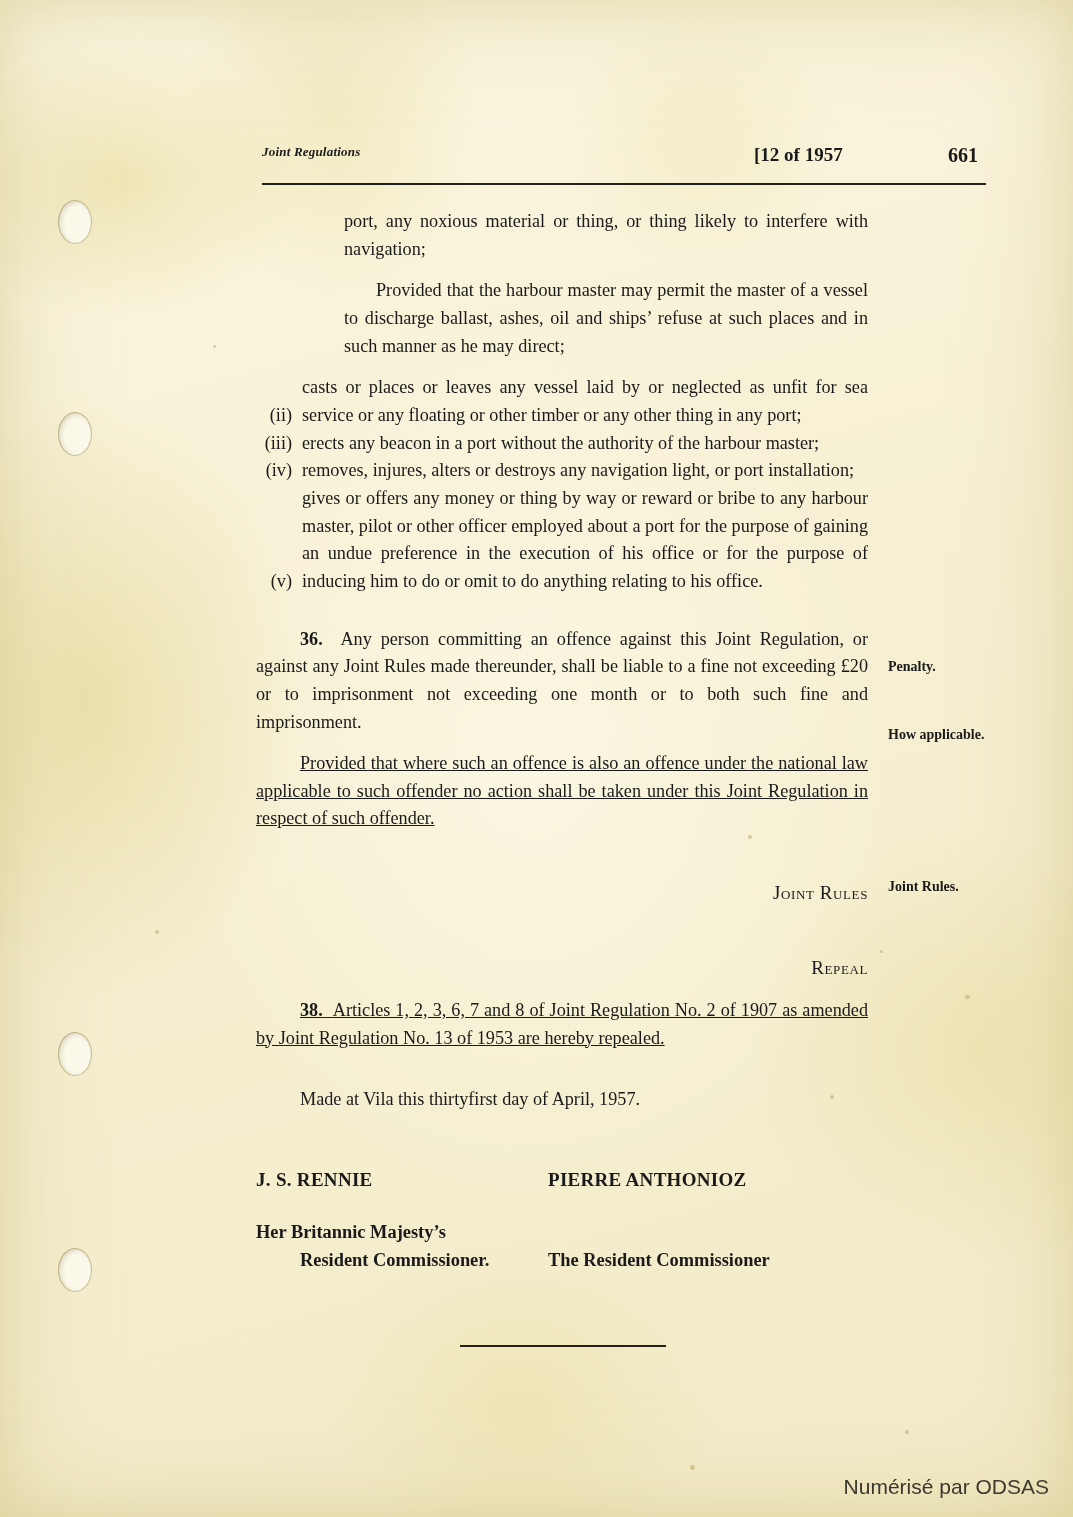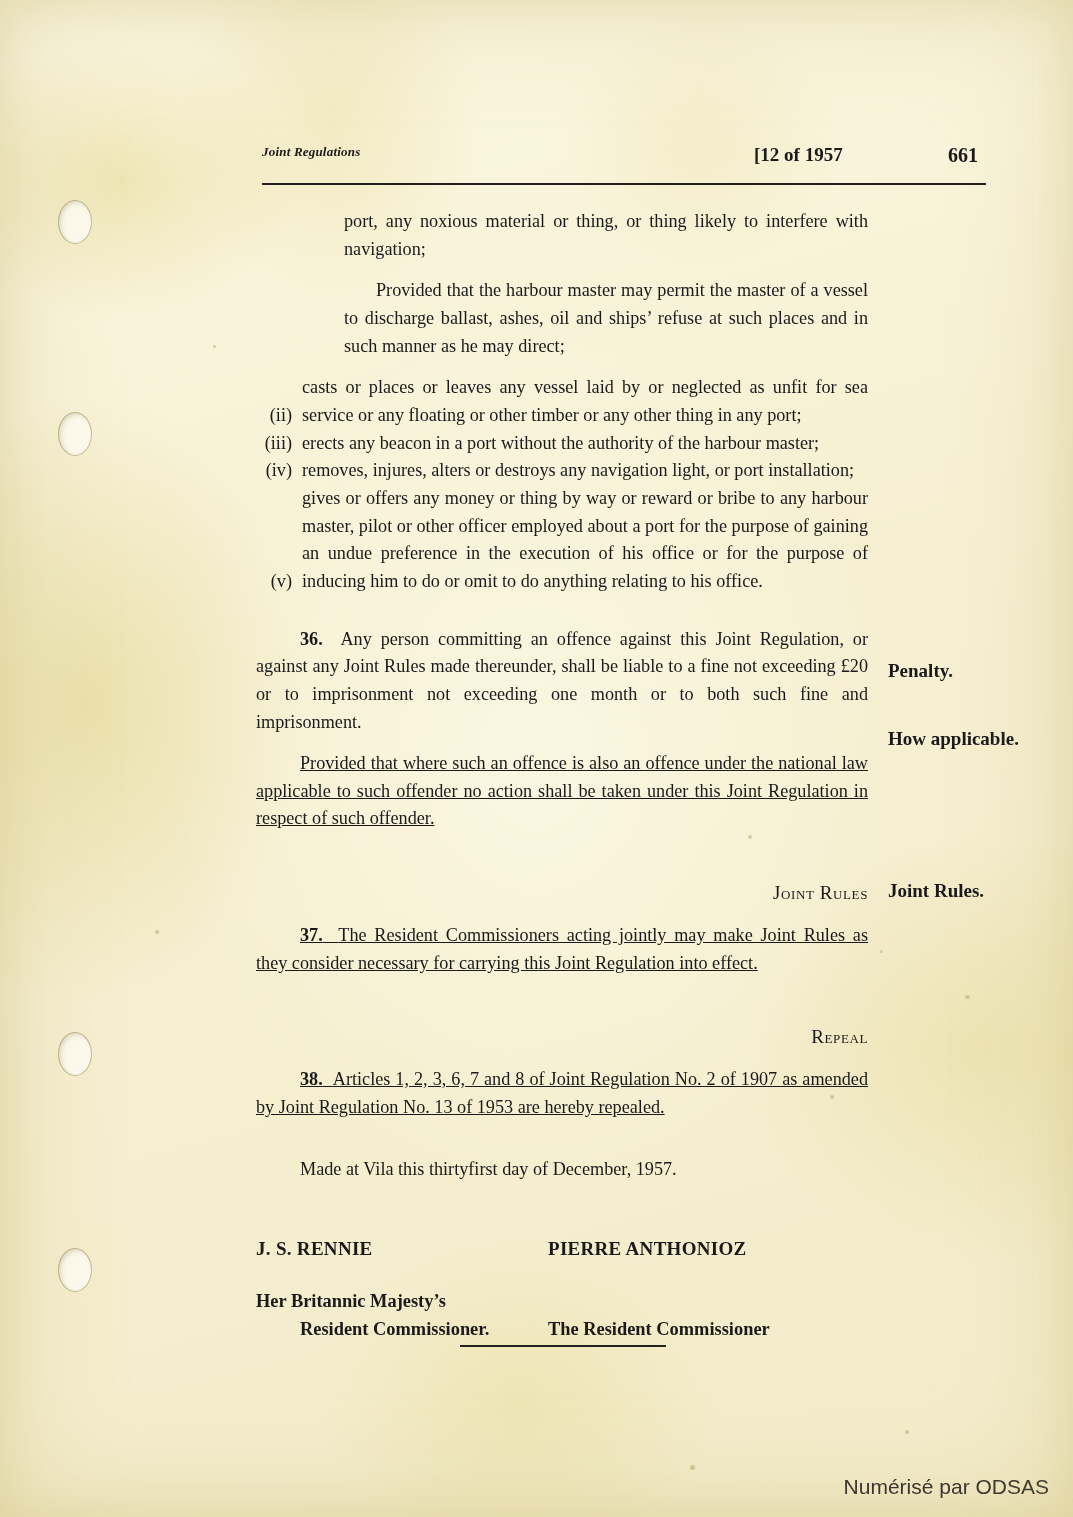--- a/index.html
+++ b/index.html
@@ -181,21 +181,21 @@
   .sig-role-right { flex: 1; }
   .role-line2 { display: block; padding-left: 44px; }
   .role-line2b { display: block; padding-left: 36px; }
 
   
   .margin-note {
     position: absolute;
     left: 888px;
     width: 150px;
     font-weight: bold;
-    font-size: 19px;
+    font-size: 14px;
     line-height: 1.35;
     color: #1a1a1a;
   }
 
   .bottom-rule {
     position: absolute;
     left: 460px;
     top: 1345px;
     width: 206px;
     border-top: 2.4px solid #23211c;
@@ -255,31 +255,28 @@
     </div>
 
     <p class="para" style="margin-top:30px;">
       <span class="num">36.</span>&nbsp;&nbsp;<span>Any person committing an offence against this Joint Regulation, or against any Joint Rules made thereunder, shall be liable to a fine not exceeding £20 or to imprisonment not exceeding one month or to both such fine and imprisonment.</span>
     </p>
 
     <p class="para tight">Provided that where such an offence is also an offence under the national law applicable to such offender no action shall be taken under this Joint Regulation in respect of such offender.</p>
 
     <p class="centered-head">Joint Rules</p>
 
-    <p class="para tight">
-      <span class="num">37.</span>&nbsp;&nbsp;<span>The Resident Commissioners acting jointly may make Joint Rules as they consider necessary for carrying this Joint Regulation into effect.</span>
-    </p>
 
     <p class="centered-head">Repeal</p>
 
     <p class="para tight">
       <span class="num">38.</span>&nbsp;&nbsp;<span>Articles 1, 2, 3, 6, 7 and 8 of Joint Regulation No. 2 of 1907 as amended by Joint Regulation No. 13 of 1953 are hereby repealed.</span>
     </p>
 
-    <p class="made-at">Made at Vila this thirtyfirst day of December, 1957.</p>
+    <p class="made-at">Made at Vila this thirtyfirst day of April, 1957.</p>
 
     <div class="sig-row">
       <span class="sig-left">J. S. RENNIE</span>
       <span class="sig-right">PIERRE ANTHONIOZ</span>
     </div>
 
     <div class="sig-role-row">
       <span class="sig-role-left">
         <span>Her Britannic Majesty’s</span>
         <span class="role-line2">Resident Commissioner.</span>

